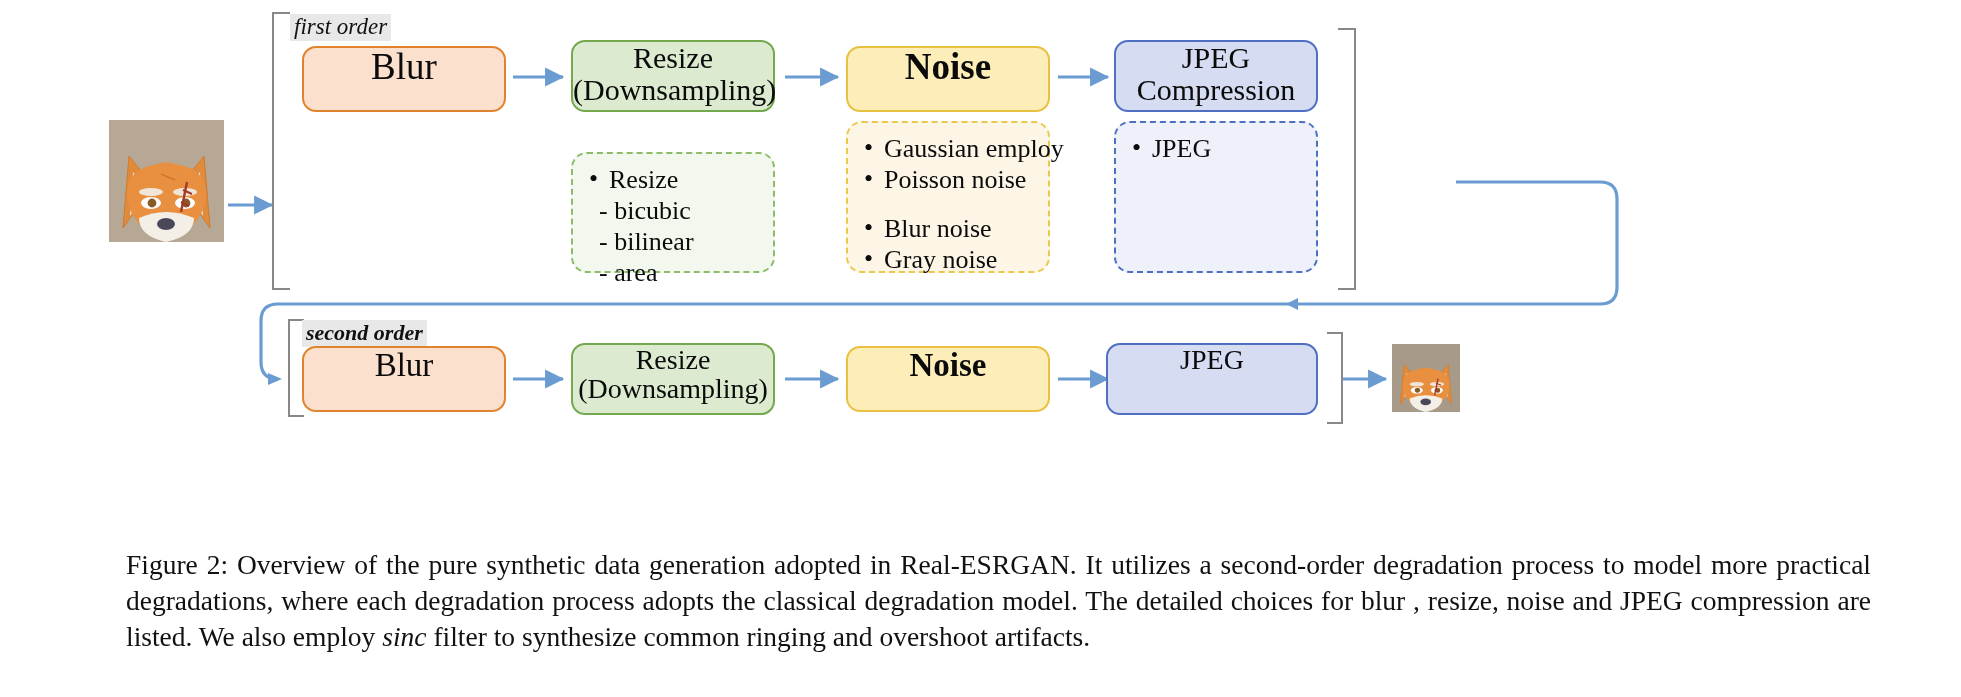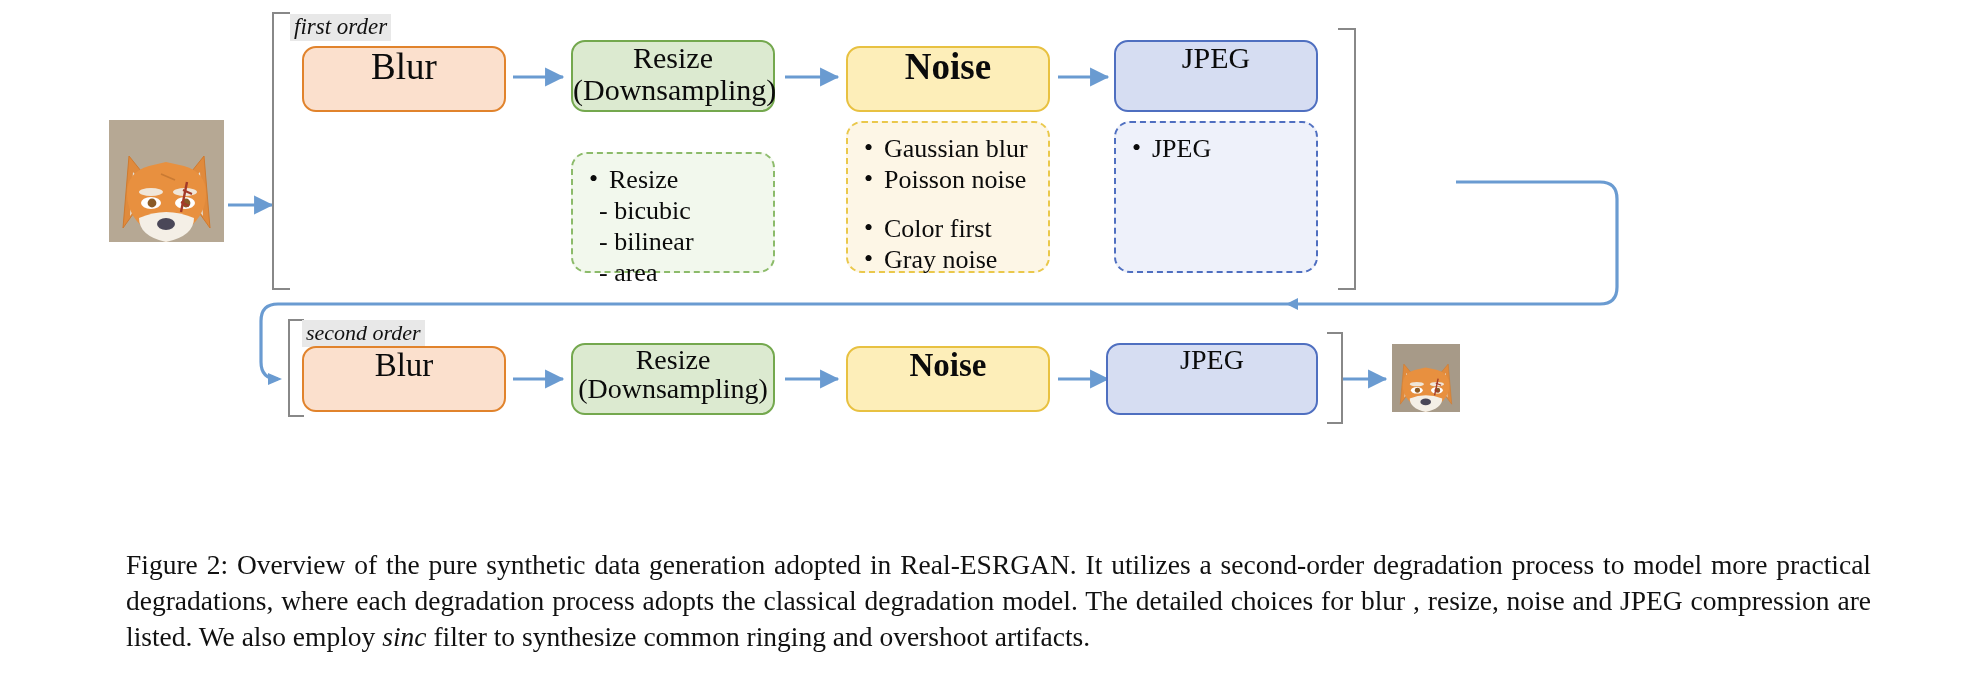--- a/index.html
+++ b/index.html
@@ -150,21 +150,21 @@
 
   <div class="bracket" style="left:272px; top:10px; width:18px; height:278px;"></div>
 
   <div class="bracket right" style="left:1338px; top:26px; width:18px; height:262px;"></div>
 
   <div class="bracket" style="left:288px; top:317px; width:16px; height:98px;"></div>
 
   <div class="bracket right" style="left:1327px; top:330px; width:16px; height:92px;"></div>
 
   <div class="order-tag" style="left:290px; top:12px; font-size:23px;">first order</div>
-  <div class="order-tag" style="left:302px; top:318px; font-size:22px;">second order</div>
+  <div class="order-tag" style="left:302px; top:318px; font-size:22px;font-weight:bold;">second order</div>
 
   <div class="thumb" style="left:109px; top:118px; width:115px; height:122px;">
     <svg class="fox" viewBox="0 0 115 122" preserveAspectRatio="none">
       <rect width="115" height="122" fill="#b6a894"></rect>
 
       <path d="M14 108 L20 36 L44 66 Z" fill="#e08a3c" stroke="#d07a2e" stroke-width="1"></path>
       <path d="M101 108 L95 36 L71 66 Z" fill="#e08a3c" stroke="#d07a2e" stroke-width="1"></path>
       <path d="M21 96 L24 52 L40 70 Z" fill="#e3e0d8"></path>
       <path d="M94 96 L91 52 L75 70 Z" fill="#e3e0d8"></path>
 
@@ -199,39 +199,40 @@
     </span>
   </div>
 
   <div class="stage noise" style="left:846px; top:44px; width:204px; height:66px; font-size:37px;">
     <span class="label">Noise</span>
   </div>
 
   <div class="stage jpeg" style="left:1114px; top:38px; width:204px; height:72px; font-size:30px;">
     <span class="label">
       <span class="l2">JPEG</span>
+      <span class="l2">Compression</span>
     </span>
   </div>
 
 
   <div class="detail resize" style="left:571px; top:150px; width:204px; height:121px; font-size:26px; line-height:31px;">
     <ul>
       <li class="bullet">Resize</li>
       <li class="dash">- bicubic</li>
       <li class="dash">- bilinear</li>
       <li class="dash">- area</li>
     </ul>
   </div>
 
   <div class="detail noise" style="left:846px; top:119px; width:204px; height:152px; font-size:26px; line-height:31px;">
     <ul>
-      <li class="bullet">Gaussian blur</li>
+      <li class="bullet">Gaussian employ</li>
       <li class="bullet">Poisson noise</li>
       <li class="spacer"></li>
-      <li class="bullet">Color first</li>
+      <li class="bullet">Blur noise</li>
       <li class="bullet">Gray noise</li>
     </ul>
   </div>
 
   <div class="detail jpeg" style="left:1114px; top:119px; width:204px; height:152px; font-size:26px; line-height:31px;">
     <ul>
       <li class="bullet">JPEG</li>
     </ul>
   </div>
 

